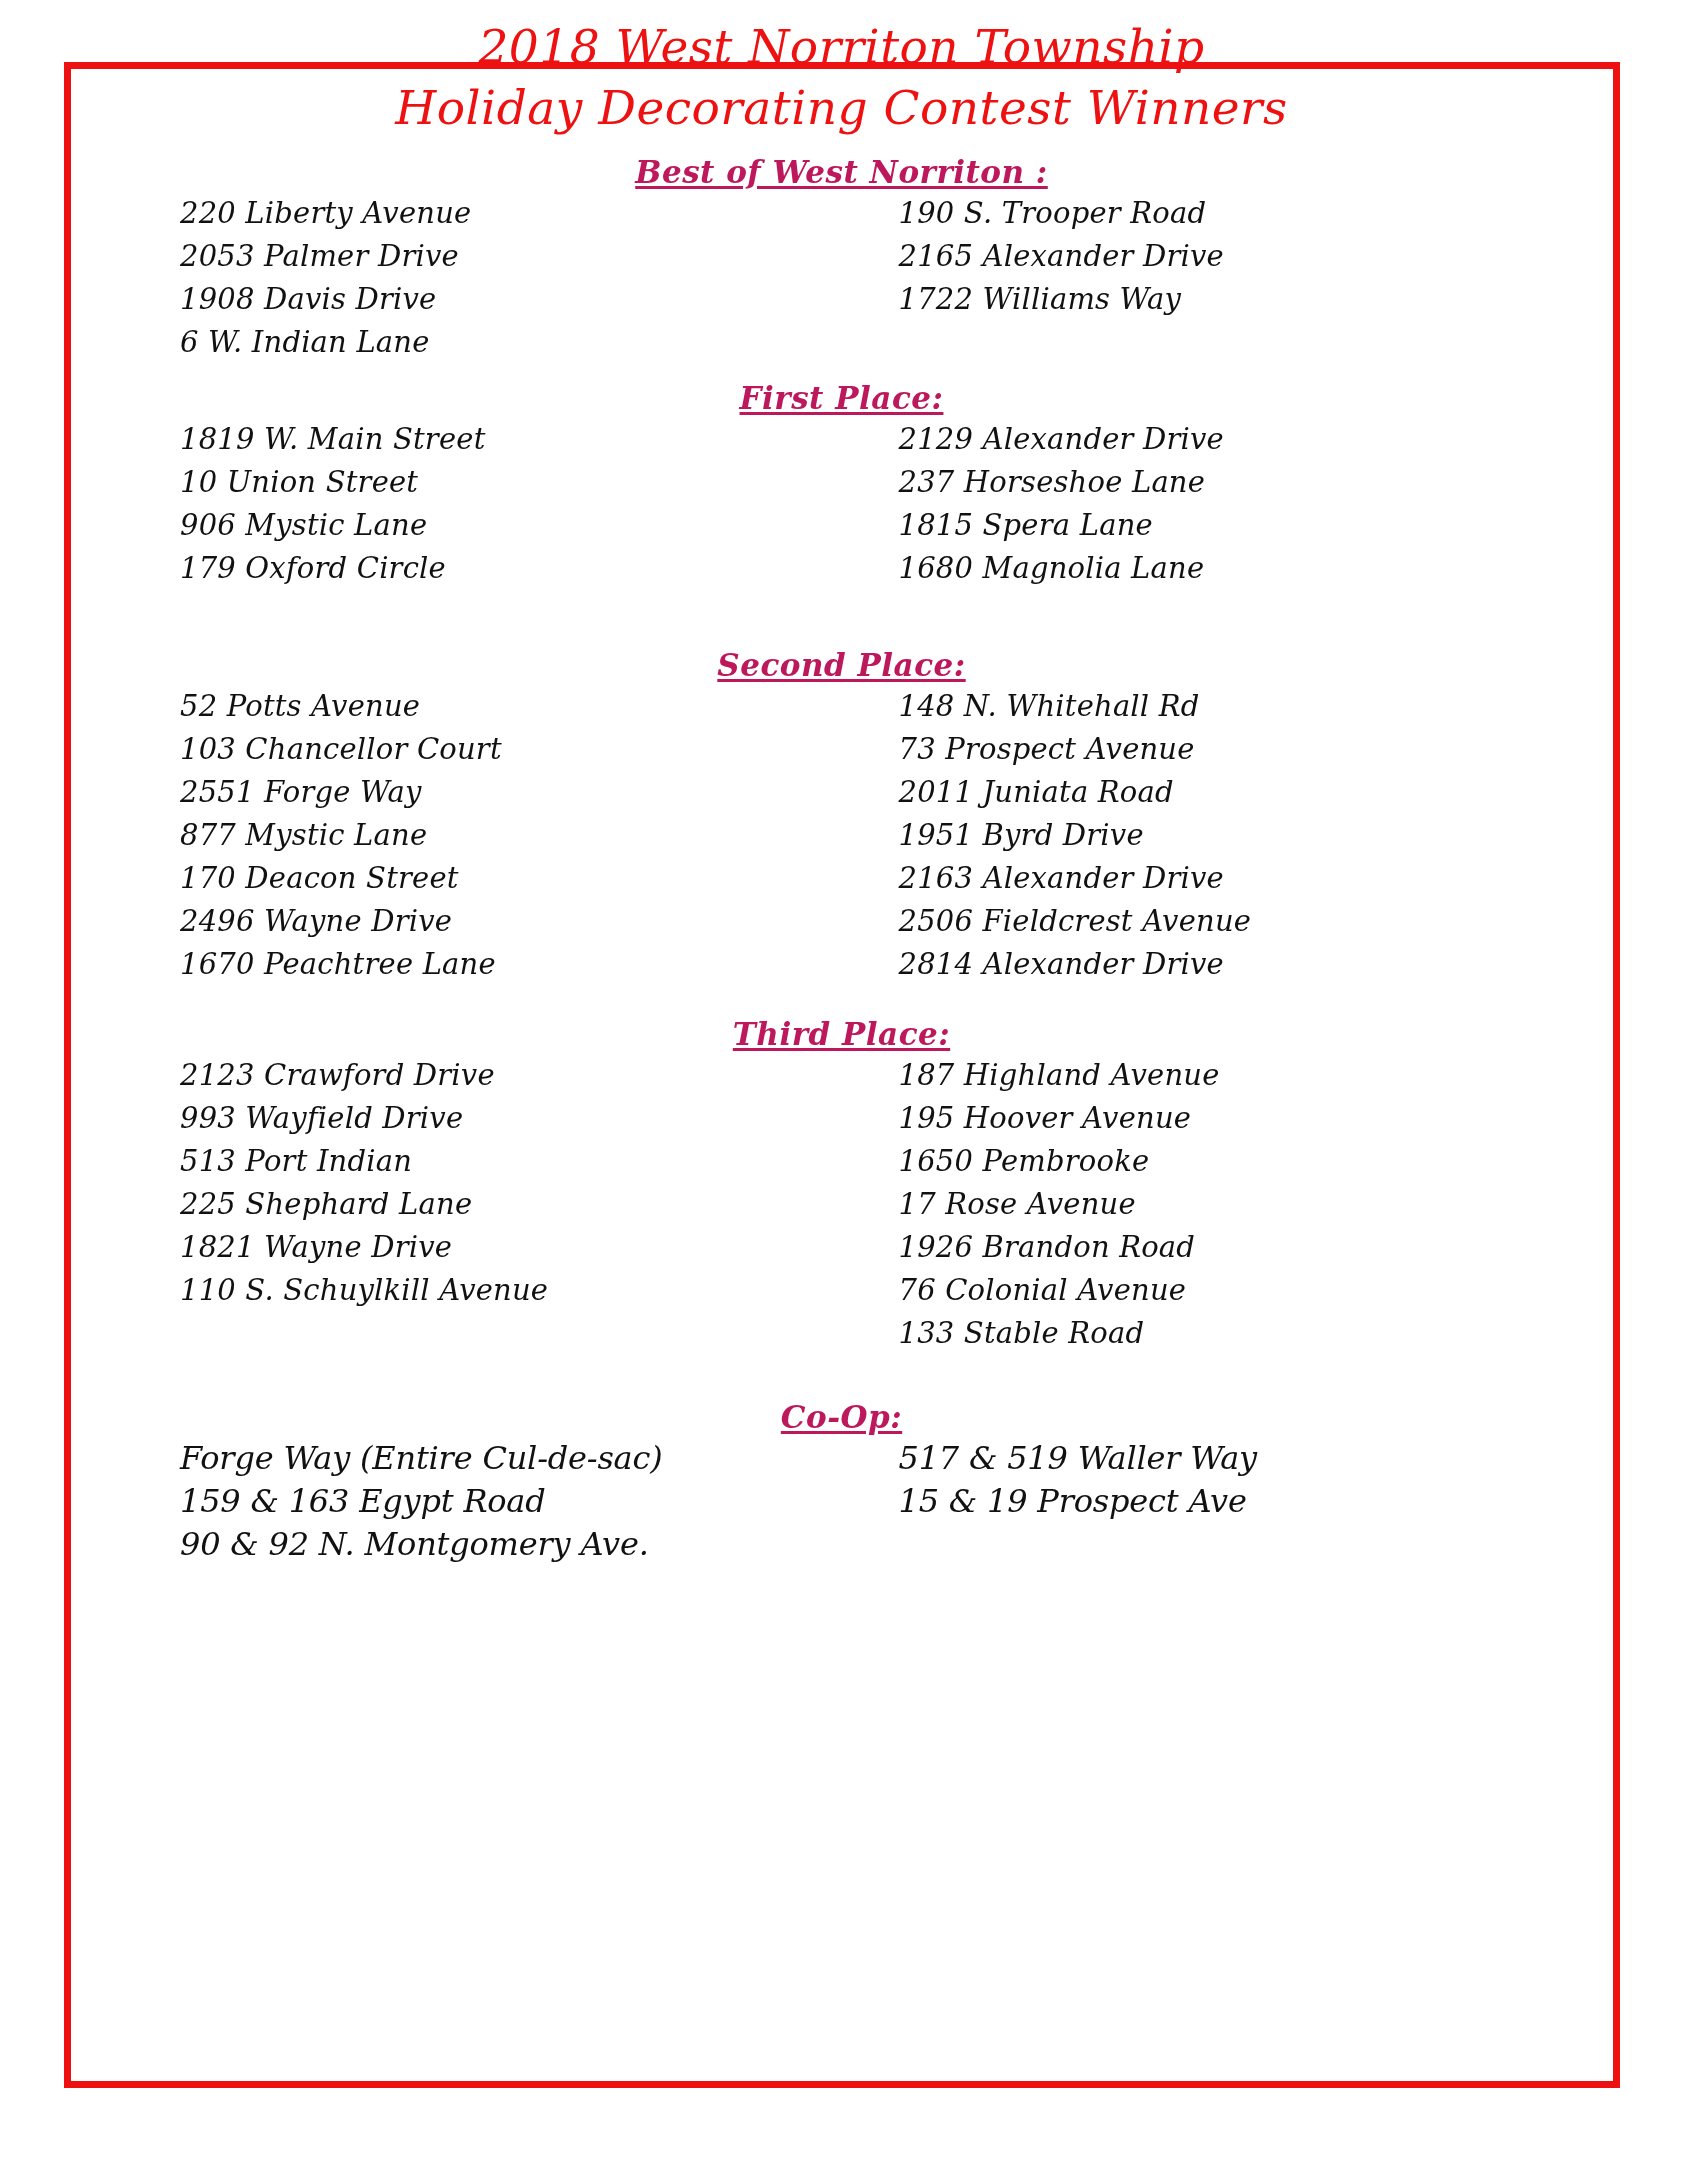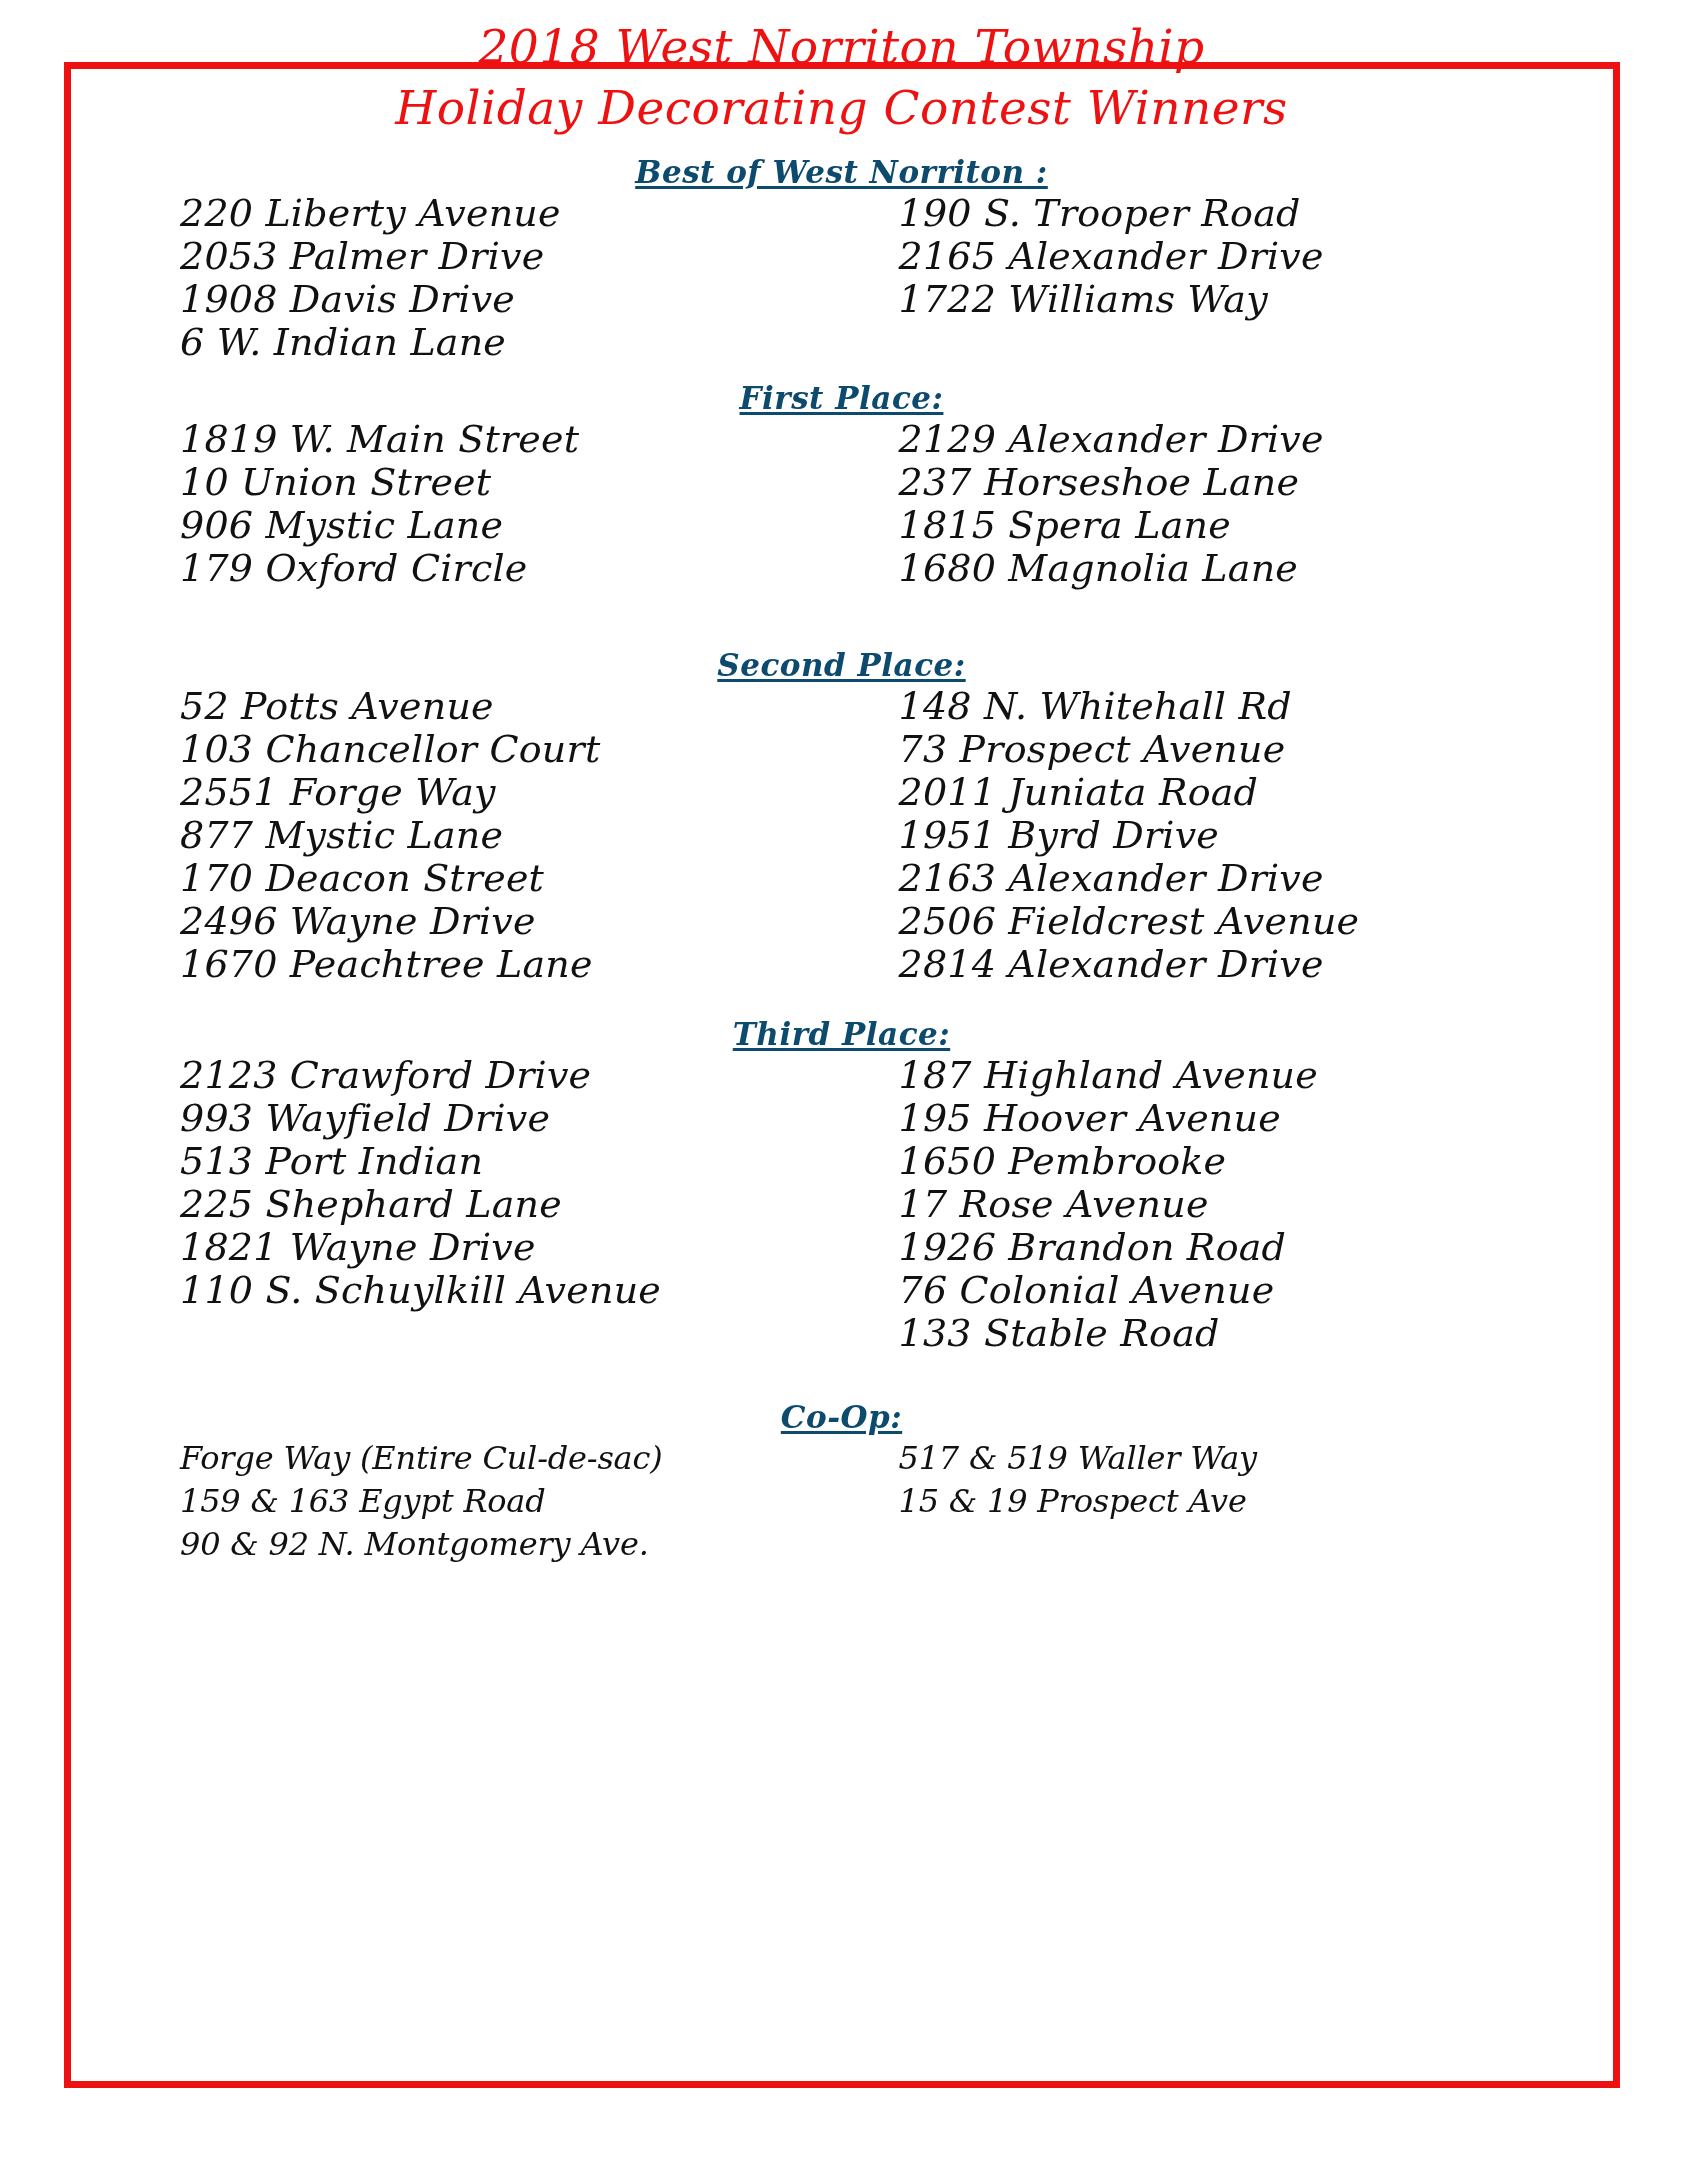--- a/index.html
+++ b/index.html
@@ -60,21 +60,21 @@
   
   .section-head {
     text-align: center;
     margin: 0;
   }
   .section-head .head-text {
     display: inline-block;
     font-family: "DejaVu Serif", serif;
     font-style: italic;
     font-weight: bold;
-    color: #0c4a6e;
+    color: #be185d;
     font-size: 31px;
     line-height: 40px;
     text-decoration: underline;
     text-underline-offset: 3px;
     letter-spacing: 0.5px;
   }
 
   
   .cols {
     display: flex;
@@ -90,21 +90,21 @@
     padding-left: 180px;
   }
   .col-right {
     width: 50%;
     padding-left: 57px;
   }
   .addr {
     font-family: "DejaVu Serif", serif;
     font-style: italic;
     color: #111111;
-    font-size: 38px;
+    font-size: 29px;
     line-height: 43px;
     white-space: nowrap;
     letter-spacing: 0.2px;
   }
 
   
   .coop .addr {
     font-size: 32px;
     line-height: 43px;
     letter-spacing: -0.2px;

